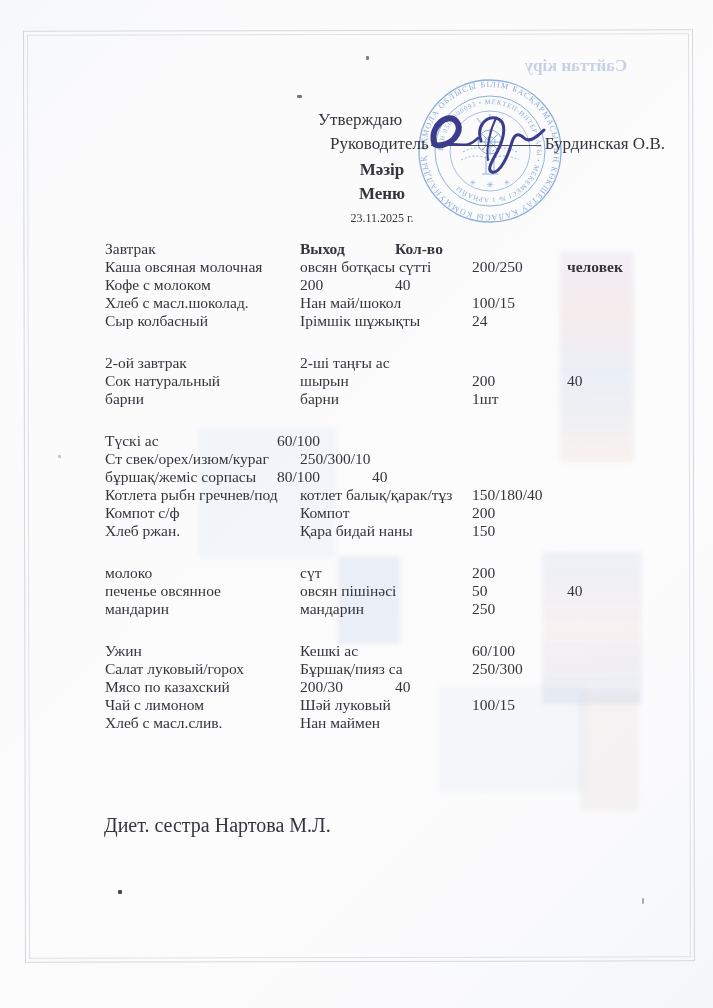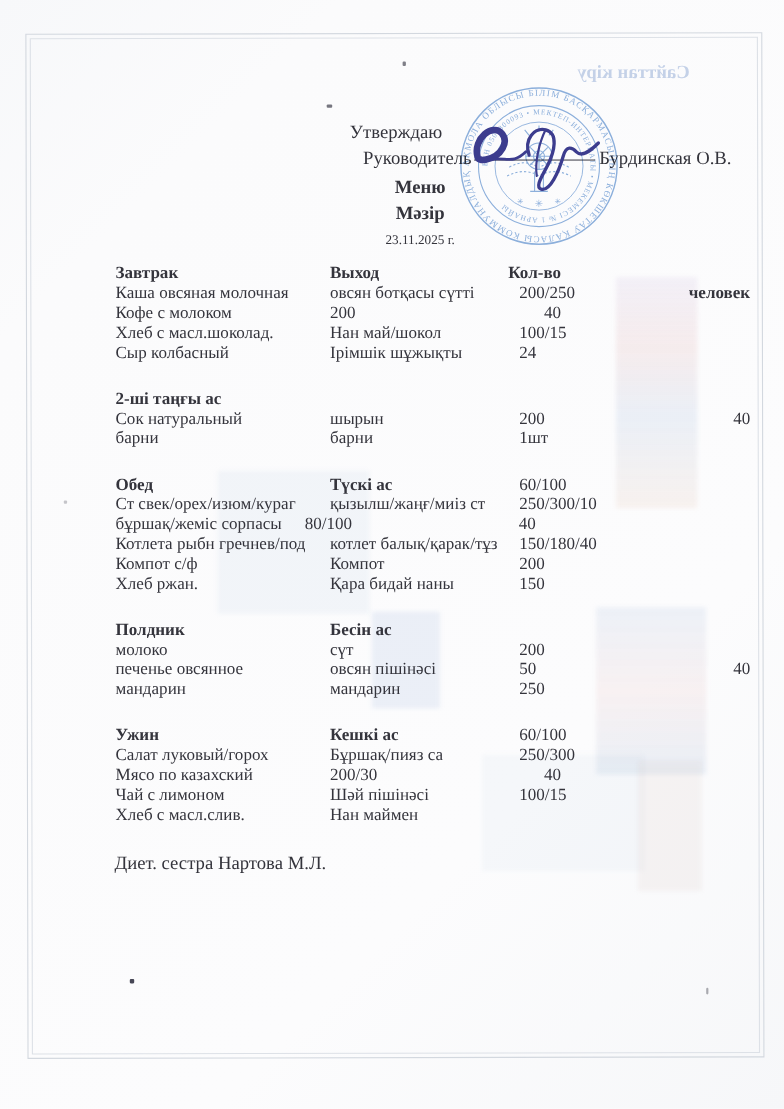--- a/index.html
+++ b/index.html
@@ -38,28 +38,28 @@
   .titles{position:absolute;left:322px;top:158px;width:120px;text-align:center;z-index:3;}
   .titles .t{font-weight:bold;font-size:17px;line-height:24px;}
   .titles .d{font-size:12px;line-height:24px;}
   
   .stamp{position:absolute;left:415px;top:76px;z-index:4;opacity:.85;color:var(--stamp_blue,#7aa4d8);mix-blend-mode:multiply;}
   .sig{position:absolute;left:426px;top:108px;z-index:5;color:var(--signature_ink,#3c3c8e);}
   
   .menu{position:absolute;left:105px;top:240px;width:580px;z-index:3;}
   .section{margin-bottom:24px;}
   .row{display:flex;height:18px;line-height:18px;font-size:15.5px;}
-  .row.head .c-ru,.row.head .c-kz{font-weight:bold;}
+  .row.head .c-ru,.row.head .c-kz{font-weight:normal;}
   .c-ru{width:195px;}
   .c-kz{width:172px;}
   .c-out{width:95px;}
-  .c-qty{width:115px;text-align:right;}
+  .c-qty{width:115px;text-align:left;}
   .bold{font-weight:bold;}
   
-  .footer{position:absolute;left:104px;top:775px;font-size:17px;z-index:3;}
+  .footer{position:absolute;left:104px;top:814px;font-size:20px;z-index:3;}
   
   .speck{position:absolute;background:#4a4a55;border-radius:1px;pointer-events:none;}
   .sp1{left:366px;top:56px;width:3px;height:4px;opacity:.7;}
   .sp2{left:297px;top:95px;width:5px;height:3px;opacity:.75;}
   .sp3{left:118px;top:890px;width:4px;height:4px;background:#333344;opacity:.9;}
   .sp4{left:642px;top:898px;width:2px;height:6px;opacity:.45;}
   .sp5{left:58px;top:455px;width:3px;height:3px;opacity:.3;}
 </style>
 </head>
 <body>
@@ -74,22 +74,22 @@
   <div class="bleed b6"></div>
   <div class="mirror-text">Сайттан кіру</div>
 
   <div class="frame">
       <div class="frame-inner"></div>
     </div>
 
   <div class="approve">Утверждаю</div>
   <div class="head-row"><span>Руководитель</span><span class="sig-line"></span><span>Бурдинская О.В.</span></div>
   <div class="titles">
+    <div class="t">Мәзір</div>
     <div class="t">Меню</div>
-    <div class="t">Мәзір</div>
     <div class="d">23.11.2025 г.</div>
   </div>
 
   <svg class="stamp" width="150" height="150" viewBox="0 0 150 150">
     <defs>
       <path id="ringOut" d="M75,75 m-64,0 a64,64 0 1,1 128,0 a64,64 0 1,1 -128,0"></path>
       <path id="ringIn" d="M75,75 m-47,0 a47,47 0 1,1 94,0 a47,47 0 1,1 -94,0"></path>
     </defs>
     <circle cx="75" cy="75" r="71" fill="none" stroke="currentColor" stroke-width="1.3"></circle>
     <circle cx="75" cy="75" r="55" fill="none" stroke="currentColor" stroke-width="1"></circle>
@@ -151,48 +151,47 @@
         <div class="row">
           <div class="c-ru">Сыр колбасный</div>
           <div class="c-kz">Ірімшік шұжықты</div>
           <div class="c-out">24</div>
           <div class="c-qty"></div>
         </div>
       </div>
 
     <div class="section">
       <div class="row head">
+        <div class="c-ru">2-ой завтрак</div>
         <div class="c-kz">2-ші таңғы ас</div>
         <div class="c-out"></div>
         <div class="c-qty"></div>
       </div>
     <div class="row">
           <div class="c-ru">Сок натуральный</div>
           <div class="c-kz">шырын</div>
           <div class="c-out">200</div>
           <div class="c-qty">40</div>
         </div>
         <div class="row">
           <div class="c-ru">барни</div>
           <div class="c-kz">барни</div>
           <div class="c-out">1шт</div>
           <div class="c-qty"></div>
         </div>
       </div>
 
     <div class="section">
       <div class="row head">
-        <div class="c-ru">Обед</div>
         <div class="c-kz">Түскі ас</div>
         <div class="c-out">60/100</div>
         <div class="c-qty"></div>
       </div>
     <div class="row">
           <div class="c-ru">Ст свек/орех/изюм/кураг</div>
-          <div class="c-kz">қызылш/жаңғ/миіз ст</div>
           <div class="c-out">250/300/10</div>
           <div class="c-qty"></div>
         </div>
         <div class="row">
           <div class="c-kz">бұршақ/жеміс сорпасы</div>
           <div class="c-out">80/100</div>
           <div class="c-qty">40</div>
         </div>
         <div class="row">
           <div class="c-ru">Котлета рыбн гречнев/под</div>
@@ -208,26 +207,20 @@
         </div>
         <div class="row">
           <div class="c-ru">Хлеб ржан.</div>
           <div class="c-kz">Қара бидай наны</div>
           <div class="c-out">150</div>
           <div class="c-qty"></div>
         </div>
       </div>
 
     <div class="section">
-      <div class="row head">
-        <div class="c-ru">Полдник</div>
-        <div class="c-kz">Бесін ас</div>
-        <div class="c-out"></div>
-        <div class="c-qty"></div>
-      </div>
     <div class="row">
           <div class="c-ru">молоко</div>
           <div class="c-kz">сүт</div>
           <div class="c-out">200</div>
           <div class="c-qty"></div>
         </div>
         <div class="row">
           <div class="c-ru">печенье овсянное</div>
           <div class="c-kz">овсян пішінәсі</div>
           <div class="c-out">50</div>
@@ -254,21 +247,21 @@
           <div class="c-out">250/300</div>
           <div class="c-qty"></div>
         </div>
         <div class="row">
           <div class="c-ru">Мясо по казахский</div>
           <div class="c-out">200/30</div>
           <div class="c-qty">40</div>
         </div>
         <div class="row">
           <div class="c-ru">Чай с лимоном</div>
-          <div class="c-kz">Шәй пішінәсі</div>
+          <div class="c-kz">Шәй луковый</div>
           <div class="c-out">100/15</div>
           <div class="c-qty"></div>
         </div>
         <div class="row">
           <div class="c-ru">Хлеб с масл.слив.</div>
           <div class="c-kz">Нан маймен</div>
           <div class="c-out"></div>
           <div class="c-qty"></div>
         </div>
       </div>

